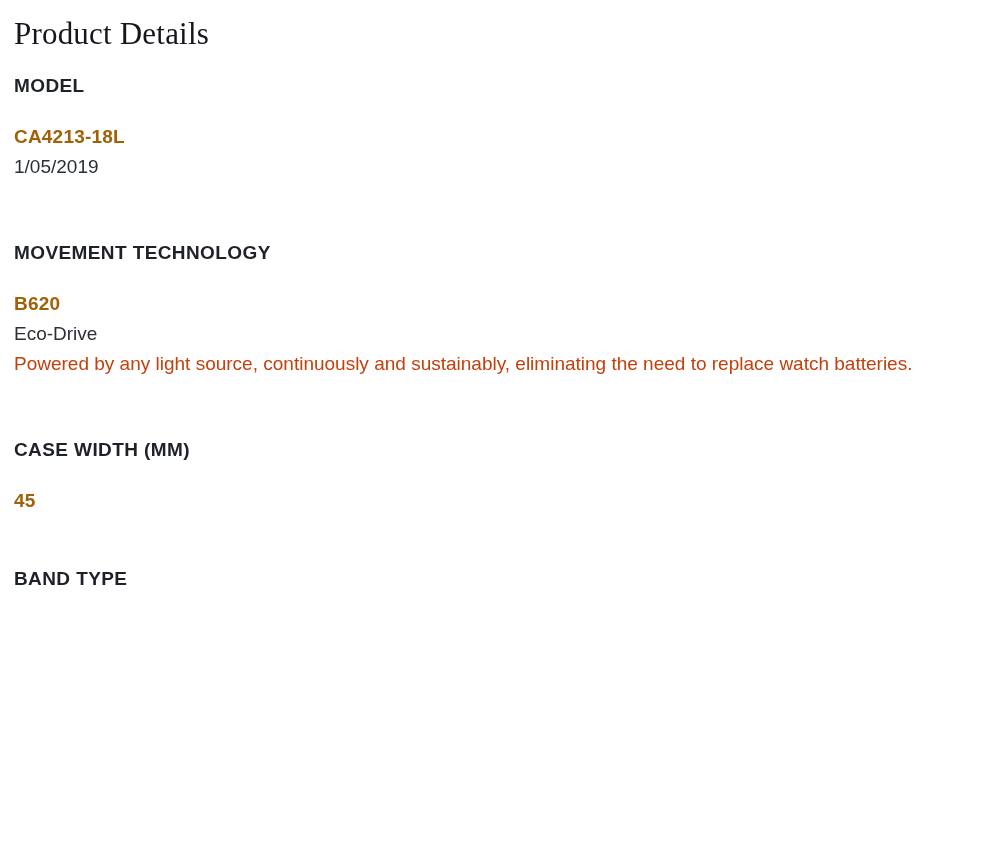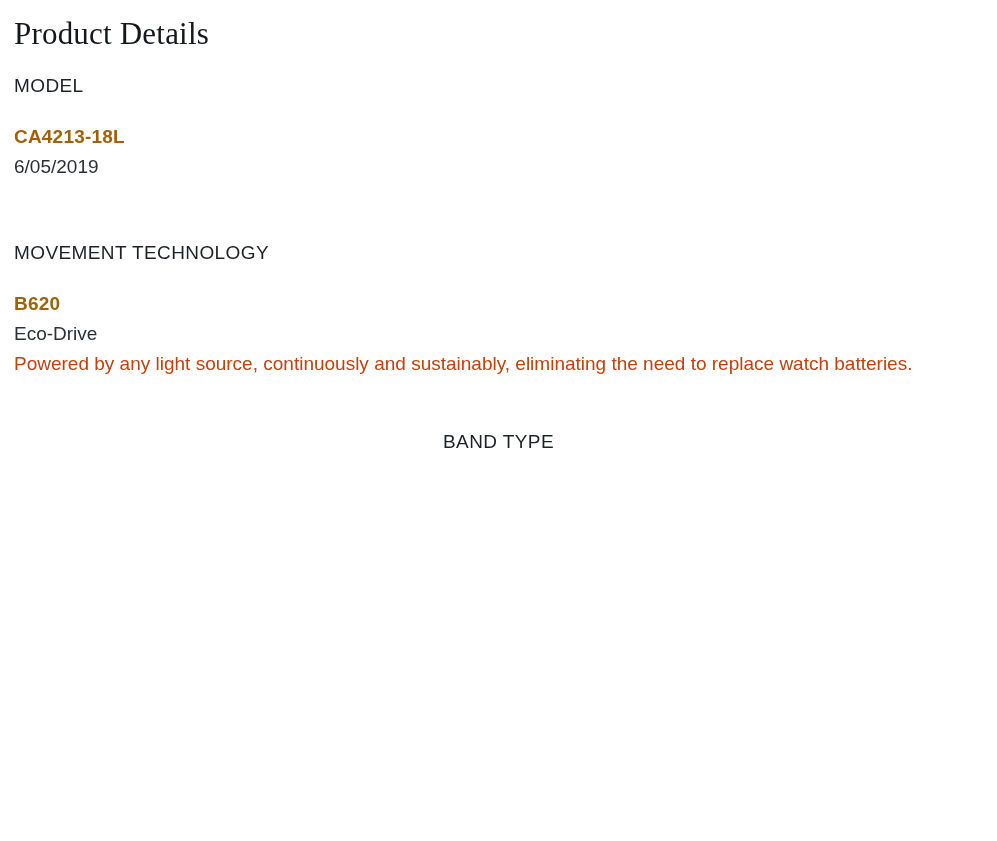--- a/index.html
+++ b/index.html
@@ -24,25 +24,24 @@
     line-height: 42px;
     letter-spacing: 0.2px;
     color: #14171c;
     margin: 0 0 16px 0;
   }
   .spec-section {
     margin: 0 0 56px 0;
   }
   .spec-section--tight {
     margin-top: -8px;
-    text-align: center;
   }
   .spec-label {
     font-size: 19px;
-    font-weight: 400;
+    font-weight: 700;
     line-height: 30px;
     letter-spacing: 0.4px;
     color: #1e2228;
     margin: 0 0 21px 0;
   }
   .spec-value {
     font-size: 19px;
     font-weight: 700;
     letter-spacing: 0.2px;
     line-height: 30px;
@@ -68,29 +67,33 @@
 </head>
 <body>
 
 <main class="page">
 
   <h1 class="page-title">Product Details</h1>
 
   <section class="spec-section">
     <h2 class="spec-label">MODEL</h2>
     <p class="spec-value">CA4213-18L</p>
-    <p class="spec-detail">6/05/2019</p>
+    <p class="spec-detail">1/05/2019</p>
   </section>
 
   <section class="spec-section">
     <h2 class="spec-label">MOVEMENT TECHNOLOGY</h2>
     <p class="spec-value">B620</p>
     <p class="spec-detail">Eco-Drive</p>
     <p class="spec-description">Powered by any light source, continuously and sustainably, eliminating the need to replace watch batteries.</p>
   </section>
 
+  <section class="spec-section">
+    <h2 class="spec-label">CASE WIDTH (MM)</h2>
+    <p class="spec-value">45</p>
+  </section>
 
 
   <section class="spec-section spec-section--tight">
     <h2 class="spec-label">BAND TYPE</h2>
   </section>
 
 </main>
 
 </body></html>

